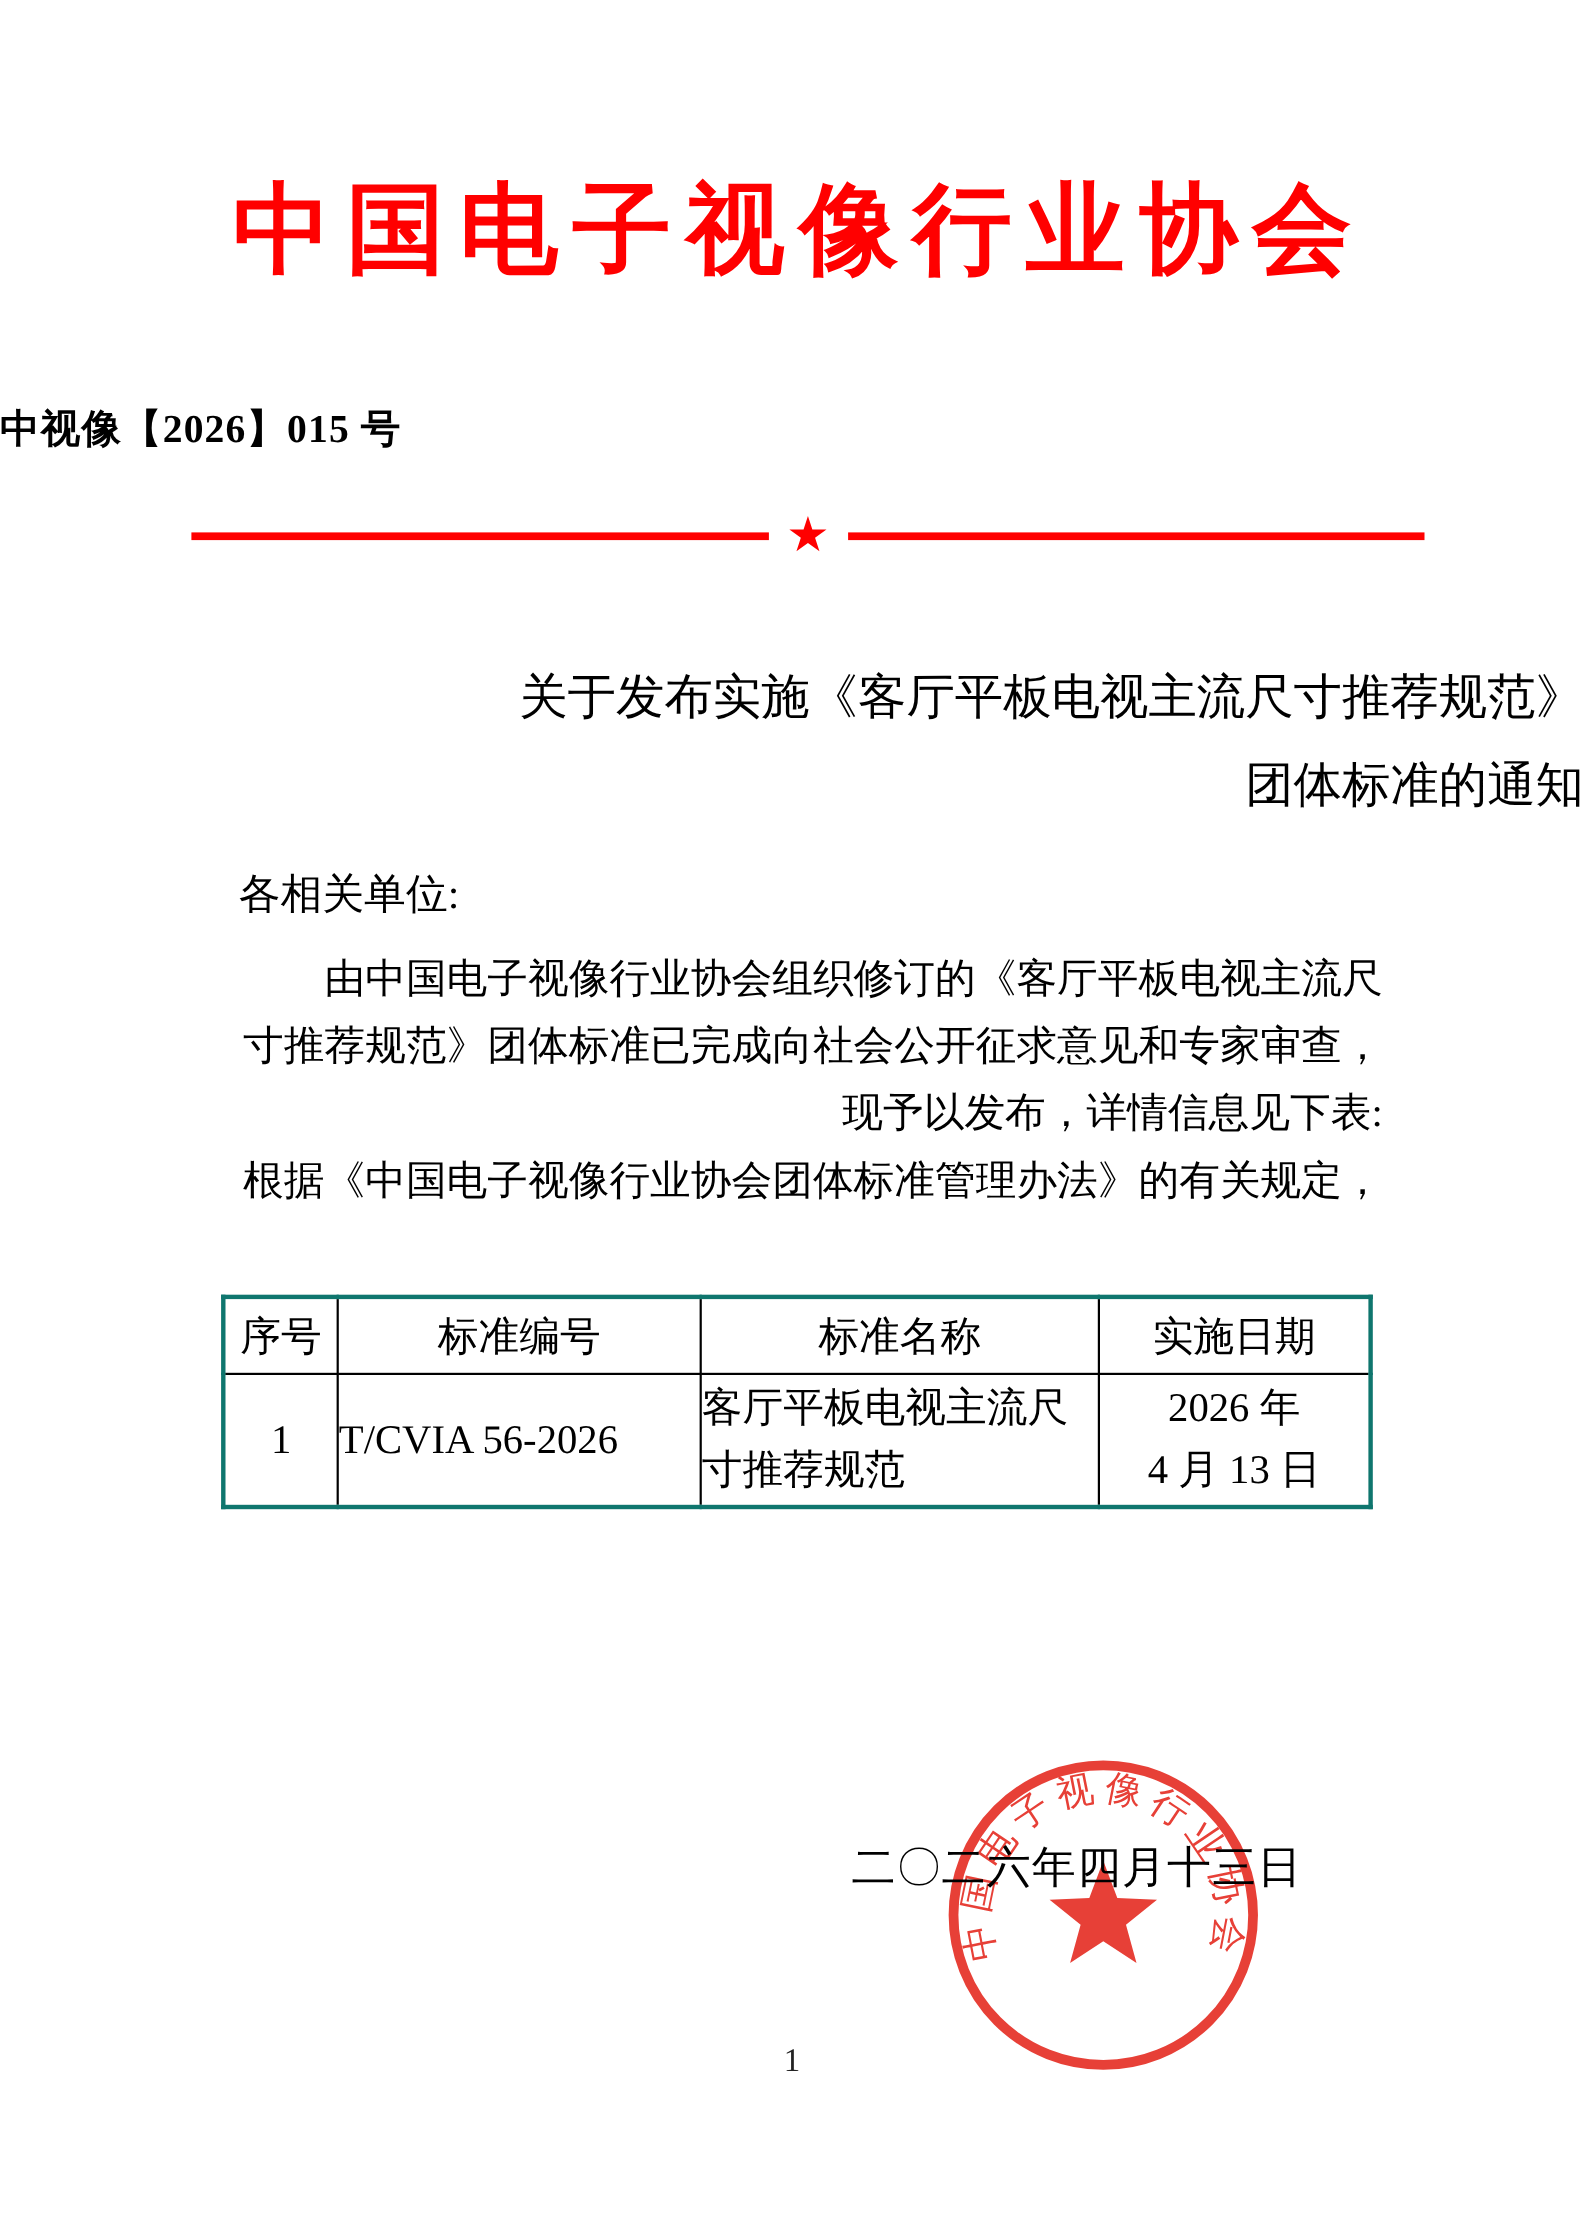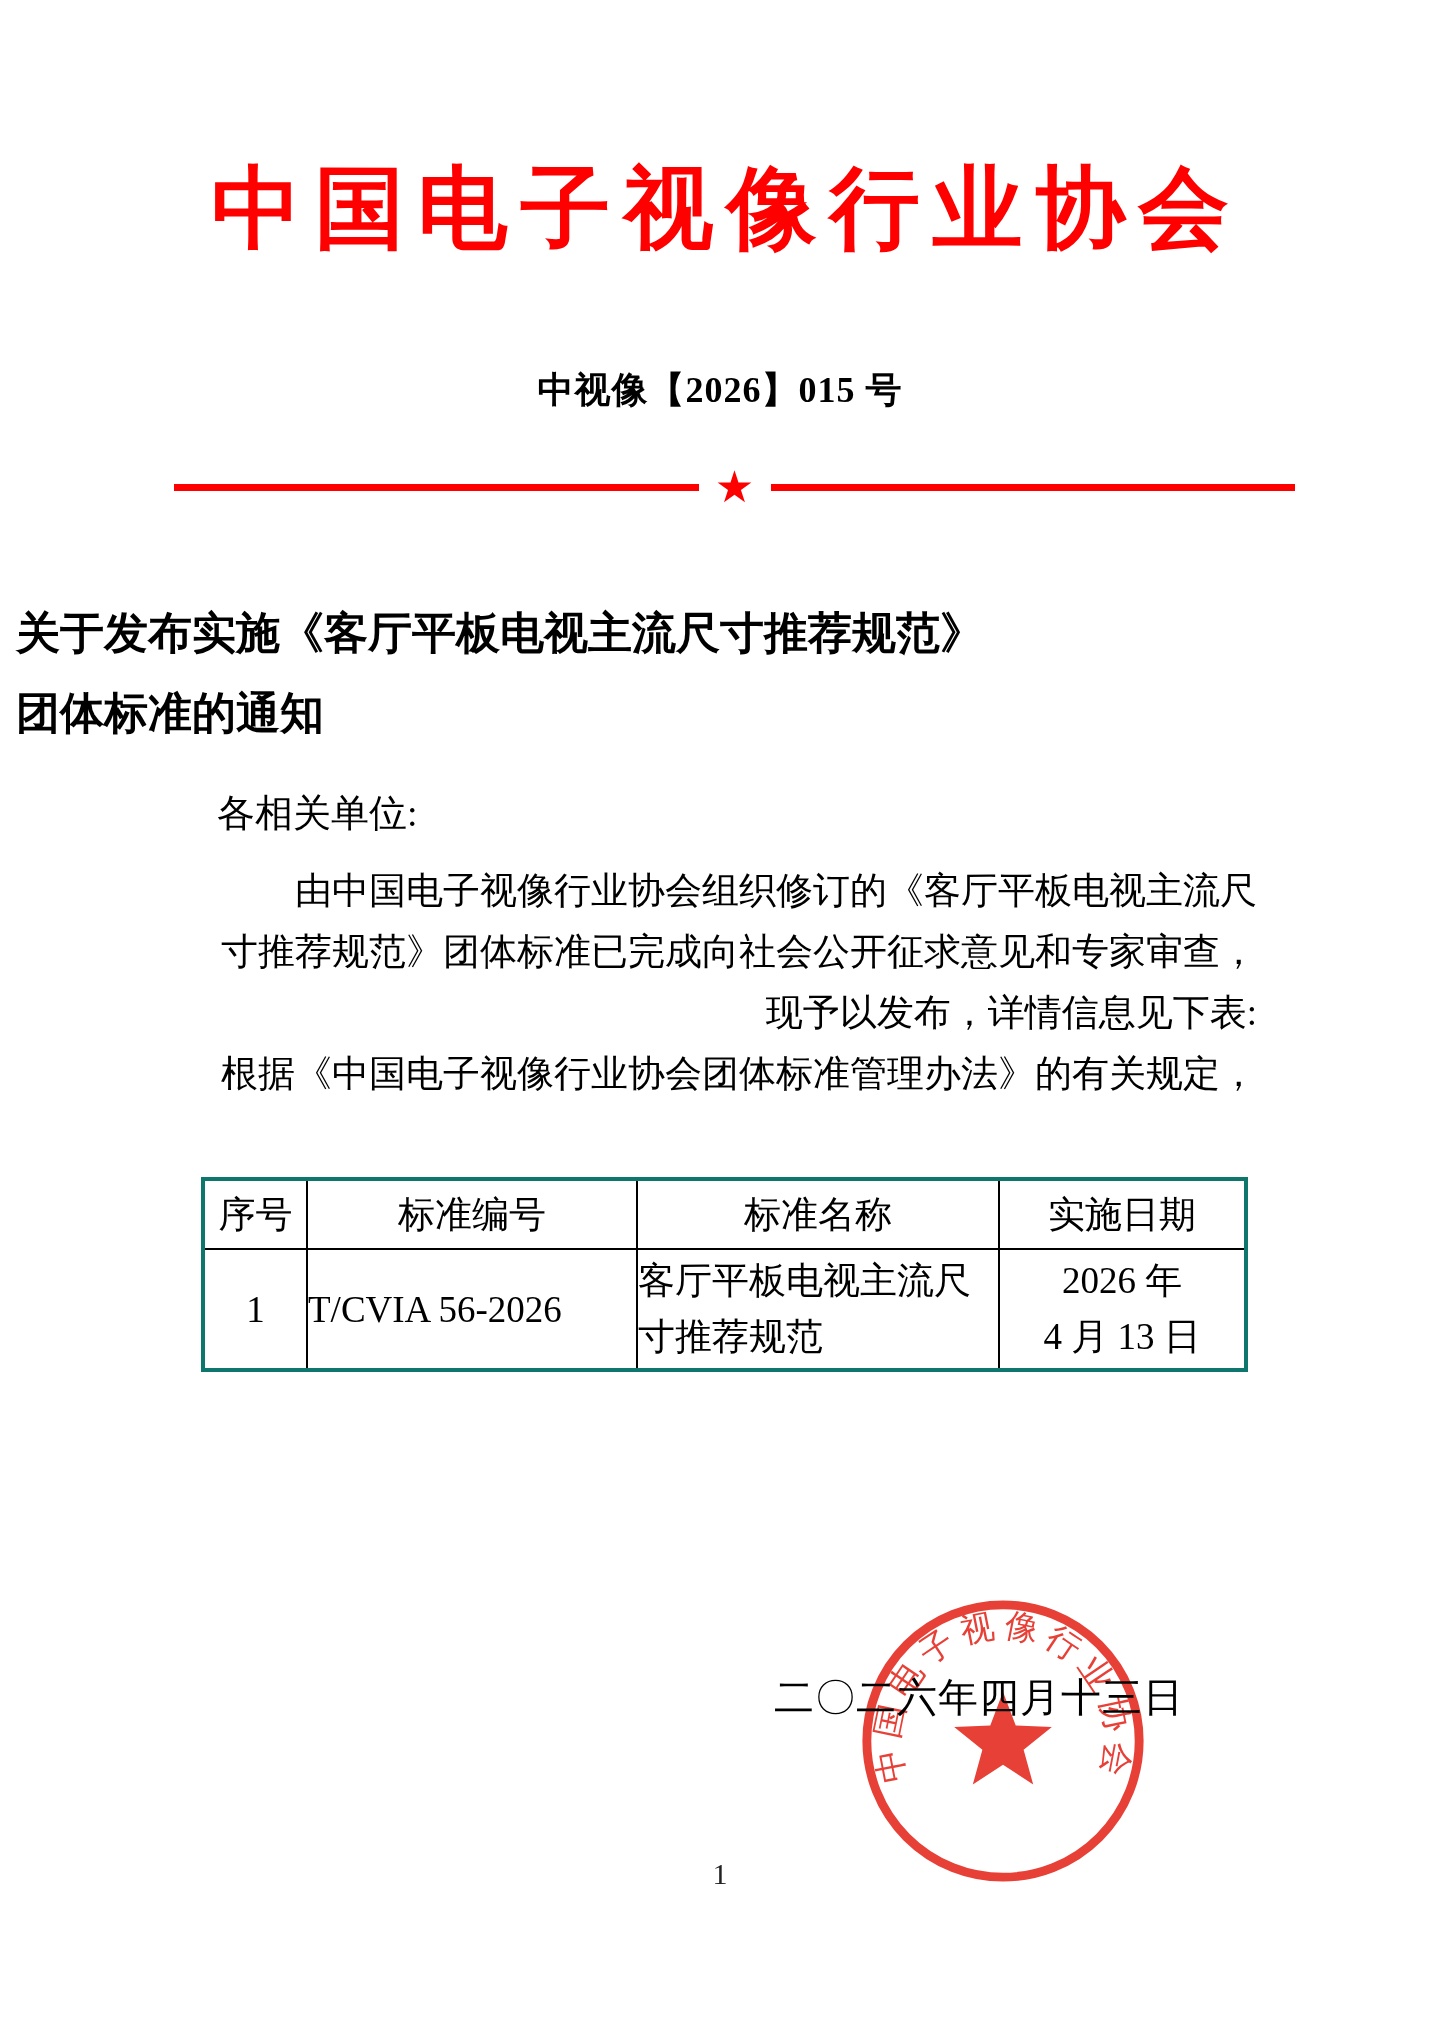--- a/index.html
+++ b/index.html
@@ -15,40 +15,39 @@
   .org-header{
     position:absolute;top:148px;left:0;right:0;
     text-align:center;
     font-size:90px;font-weight:bold;
     letter-spacing:13px;text-indent:13px;
     white-space:nowrap;
   }
   
   .doc-number{
     position:absolute;top:366px;left:0;right:0;
-    text-align:center;
     font-size:36px;font-weight:bold;
     letter-spacing:1px;
   }
   
   .divider{
     position:absolute;top:479px;left:174px;width:1121px;height:16px;
     display:flex;align-items:center;
   }
   .divider .seg{flex:1;height:7px;}
   .divider .star{
     width:72px;flex:0 0 72px;text-align:center;
     font-family:"DejaVu Sans",sans-serif;
     font-size:44px;line-height:16px;
   }
   
   .notice-title{
     position:absolute;top:594px;left:0;right:0;
-    text-align:left;
-    font-size:44px;font-weight:bold;
+    text-align:right;
+    font-size:44px;font-weight:normal;
     line-height:80px;
     margin-left:16px;
   }
   
   .greeting{
     position:absolute;top:791px;left:217px;
     font-size:38px;line-height:44px;
   }
   
   .para{

